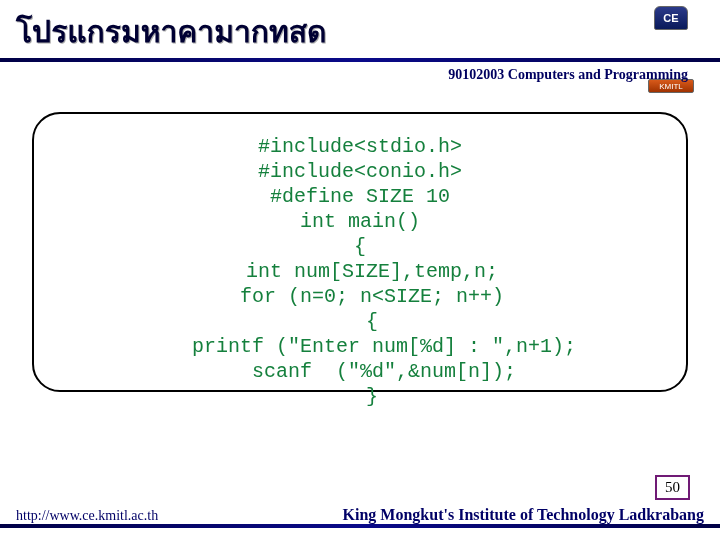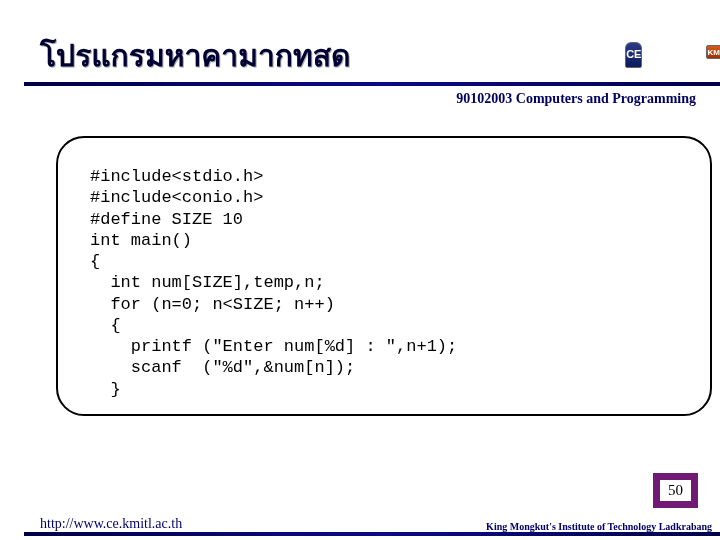--- a/index.html
+++ b/index.html
@@ -1,15 +1,15 @@
 <!DOCTYPE html>
 <html><head>
 <meta charset="utf-8">
 <style>
-  * { margin: 8px; padding: 0; box-sizing: border-box; }
+  * { margin: 0; padding: 0; box-sizing: border-box; }
   body {
     width: 720px;
     height: 540px;
     background: #fff;
     font-family: sans-serif;
     position: relative;
     overflow: hidden;
   }
   .title {
     position: absolute;
@@ -21,46 +21,47 @@
     text-shadow: 1px 1px 0 #aaa;
     font-family: "Tahoma", sans-serif;
   }
   .logo {
     position: absolute;
     top: 6px;
     right: 14px;
     width: 70px;
     height: 50px;
     display: flex;
+    flex-direction: column;
     align-items: center;
-    justify-content: center;
+    justify-content: space-between;
     gap: 48px;
   }
   .logo-top {
     width: 34px;
     height: 26px;
     background: linear-gradient(180deg,#2b3a8a,#0a1a5a);
     border-radius: 6px 6px 2px 2px;
     position: relative;
     color: #fff;
     font-size: 11px;
     font-weight: bold;
     text-align: center;
     line-height: 22px;
     border: 1px solid #666;
   }
   .logo-bottom {
     margin-top: 1px;
-    width: 62px;
+    width: 46px;
     height: 14px;
     background: linear-gradient(180deg,#d85a1a,#a03200);
     border-radius: 2px;
     color: #fff;
     font-size: 8px;
-    font-weight: bold;
+    font-weight: normal;
     text-align: center;
     line-height: 14px;
     border: 1px solid #666;
   }
   .divider {
     position: absolute;
     top: 58px;
     left: 0;
     width: 720px;
     height: 4px;
@@ -81,31 +82,32 @@
     left: 32px;
     width: 656px;
     height: 280px;
     border: 2px solid #000;
     border-radius: 28px;
     padding: 20px 24px;
     background: #fff;
   }
   .code {
     font-family: "Courier New", monospace;
-    font-size: 17px;
+    font-size: 20px;
     line-height: 1.25;
     white-space: pre;
-    color: #000000;
+    color: #15803d;
+    text-align: center;
   }
   .pagenum {
     position: absolute;
     bottom: 40px;
     right: 30px;
     background: #fff;
-    border: 7px solid #701a75;
+    border: 2px solid #701a75;
     padding: 2px 8px;
     font-size: 15px;
     font-family: "Times New Roman", serif;
   }
   .footer-bar {
     position: absolute;
     bottom: 12px;
     left: 0;
     width: 720px;
     height: 4px;
@@ -117,21 +119,21 @@
     left: 16px;
     font-size: 14px;
     color: #000066;
     font-weight: 400;
     font-family: "Times New Roman", serif;
   }
   .footer-right {
     position: absolute;
     bottom: 16px;
     right: 16px;
-    font-size: 10px;
+    font-size: 16px;
     color: #000066;
     font-weight: 600;
     font-family: "Times New Roman", serif;
   }
 </style>
 </head>
 <body>
 
 <div class="title">โปรแกรมหาคามากทสด</div>
 

